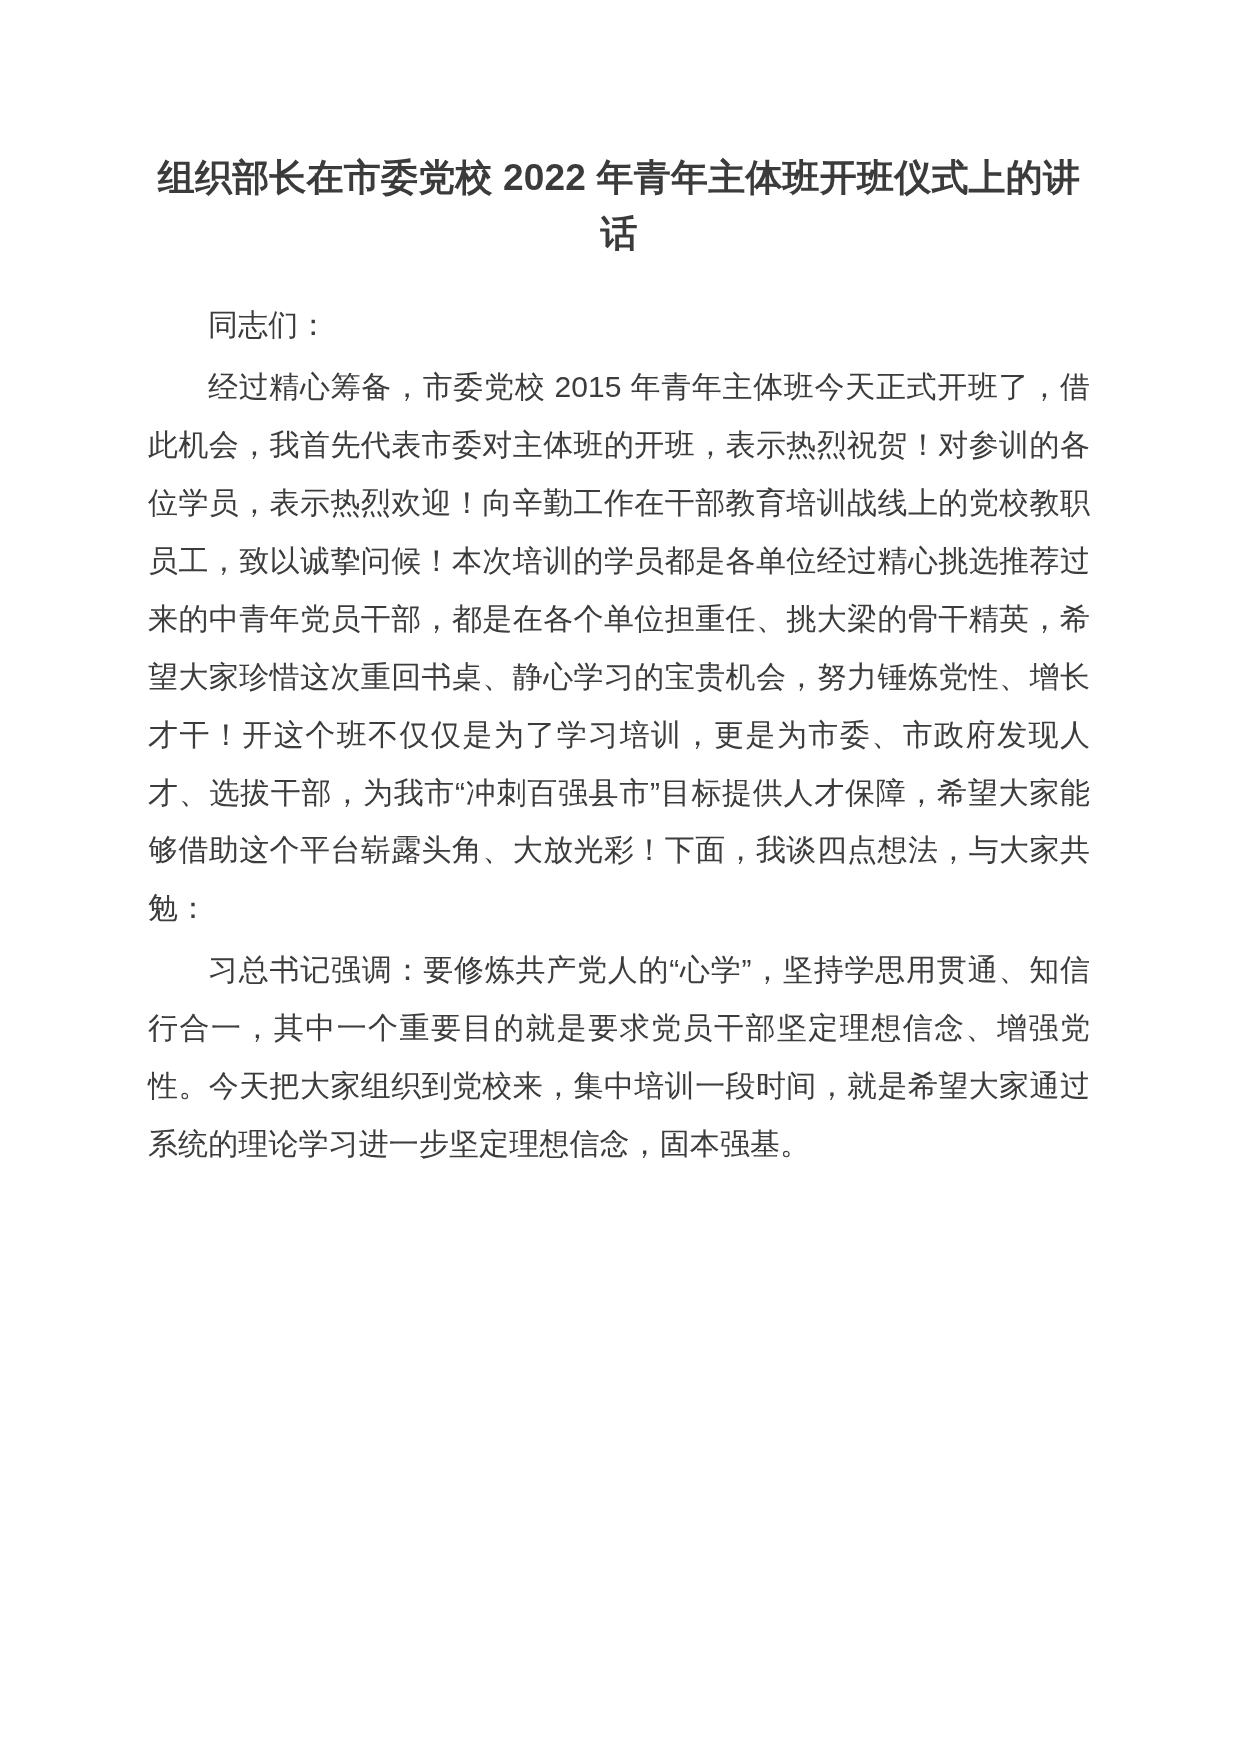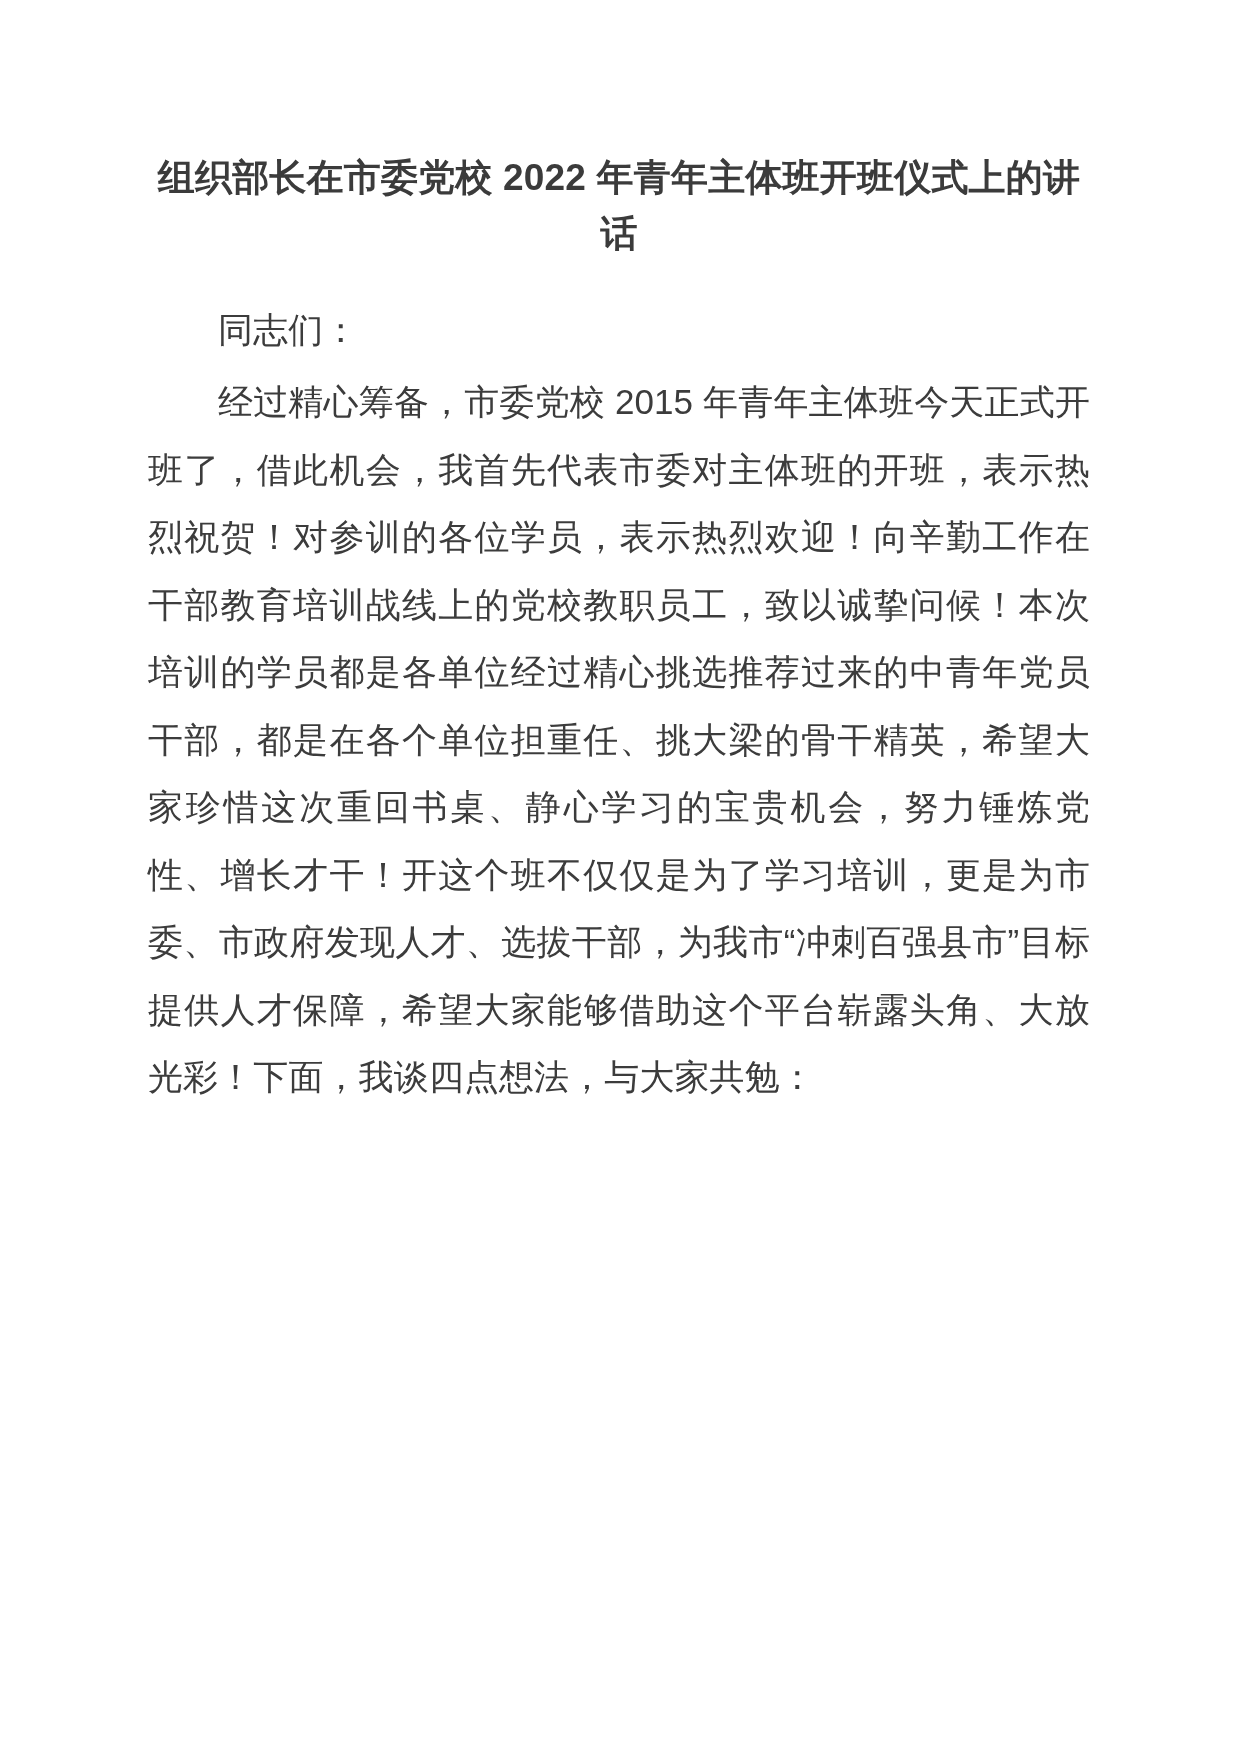--- a/index.html
+++ b/index.html
@@ -31,21 +31,21 @@
     text-align: center;
     line-height: 1.52;
     letter-spacing: 0.2px;
     margin: 0 0 34px 0;
     padding: 0 8px;
   }
   .body-block {
     margin: 0;
   }
   .para {
-    font-size: 35px;
+    font-size: 30px;
     color: #3c3c3c;
     line-height: 1.93;
     text-align: justify;
     text-justify: inter-ideograph;
     text-indent: 2em;
     margin: 0 0 4px 0;
     letter-spacing: 0.1px;
     word-break: break-all;
   }
   .para:last-child {
@@ -55,15 +55,16 @@
 </head>
 <body>
 
 <div class="page">
 
   <h1 class="doc-title">组织部长在市委党校 2022 年青年主体班开班仪式上的讲话</h1>
 
   <div class="body-block">
     <p class="para">同志们：</p>
     <p class="para">经过精心筹备，市委党校 2015 年青年主体班今天正式开班了，借此机会，我首先代表市委对主体班的开班，表示热烈祝贺！对参训的各位学员，表示热烈欢迎！向辛勤工作在干部教育培训战线上的党校教职员工，致以诚挚问候！本次培训的学员都是各单位经过精心挑选推荐过来的中青年党员干部，都是在各个单位担重任、挑大梁的骨干精英，希望大家珍惜这次重回书桌、静心学习的宝贵机会，努力锤炼党性、增长才干！开这个班不仅仅是为了学习培训，更是为市委、市政府发现人才、选拔干部，为我市“冲刺百强县市”目标提供人才保障，希望大家能够借助这个平台崭露头角、大放光彩！下面，我谈四点想法，与大家共勉：</p>
+    <p class="para">习总书记强调：要修炼共产党人的“心学”，坚持学思用贯通、知信行合一，其中一个重要目的就是要求党员干部坚定理想信念、增强党性。今天把大家组织到党校来，集中培训一段时间，就是希望大家通过系统的理论学习进一步坚定理想信念，固本强基。</p>
   </div>
 
 </div>
 
 </body></html>

